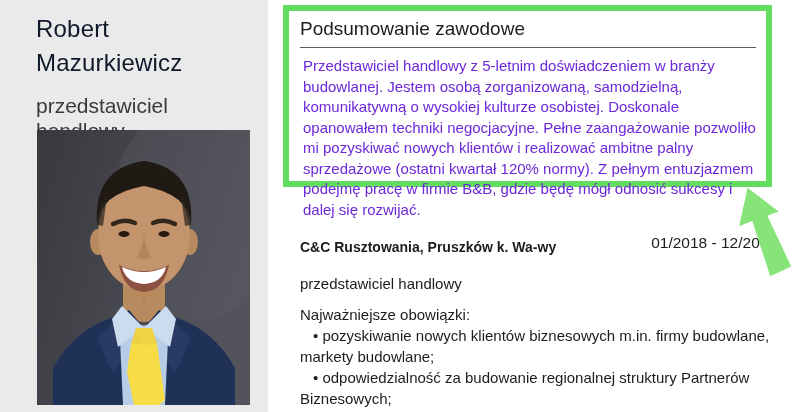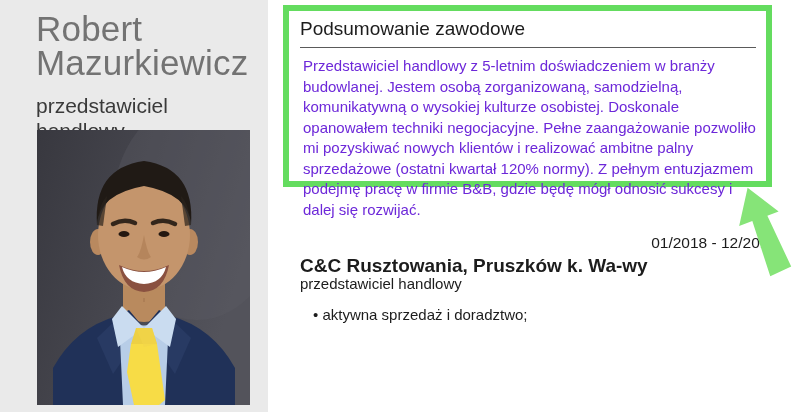--- a/index.html
+++ b/index.html
@@ -17,24 +17,24 @@
   .sidebar {
     position: absolute;
     left: 0; top: 0;
     width: 268px; height: 412px;
     background: #eaeaea;
     box-sizing: border-box;
     padding: 12px 10px 0 36px;
   }
   .candidate-name {
     margin: 0;
-    font-size: 35px;
+    font-size: 24px;
     line-height: 34px;
     font-weight: 400;
-    color: #737373;
+    color: #0f172a;
     letter-spacing: 0.2px;
   }
   .candidate-title {
     margin-top: 13px;
     font-size: 21px;
     line-height: 25px;
     color: #3a3a3a;
   }
   .photo {
     position: absolute;
@@ -86,22 +86,22 @@
   .exp-dates {
     position: absolute;
     left: 25px; top: 234px;
     width: 484px;
     text-align: right;
     font-size: 15.5px;
     color: #1c1c1c;
   }
   .exp-company {
     position: absolute;
-    left: 32px; top: 255px;
-    font-size: 19px;
+    left: 32px; top: 239px;
+    font-size: 14px;
     font-weight: 700;
     color: #1c1c1c;
   }
   .exp-role {
     position: absolute;
     left: 32px; top: 275px;
     font-size: 15px;
     color: #1c1c1c;
   }
   .duties {
@@ -190,20 +190,23 @@
       <h2 class="section-heading">Podsumowanie zawodowe</h2>
       <p class="summary-text">Przedstawiciel handlowy z 5-letnim doświadczeniem w branży budowlanej. Jestem osobą zorganizowaną, samodzielną, komunikatywną o wysokiej kulturze osobistej. Doskonale opanowałem techniki negocjacyjne. Pełne zaangażowanie pozwoliło mi pozyskiwać nowych klientów i realizować ambitne palny sprzedażowe (ostatni kwartał 120% normy). Z pełnym entuzjazmem podejmę pracę w firmie B&amp;B, gdzie będę mógł odnosić sukcesy i dalej się rozwijać.</p>
     </section>
 
 
     <div class="exp-dates">01/2018 - 12/2018</div>
     <div class="exp-company">C&amp;C Rusztowania, Pruszków k. Wa-wy</div>
     <div class="exp-role">przedstawiciel handlowy</div>
 
     <div class="duties">
+      <div class="duties-label">Najważniejsze obowiązki:</div>
+      <div class="duty">pozyskiwanie nowych klientów biznesowych m.in. firmy budowlane, markety budowlane;</div>
+      <div class="duty">odpowiedzialność za budowanie regionalnej struktury Partnerów Biznesowych;</div>
       <div class="duty">aktywna sprzedaż i doradztwo;</div>
     </div>
 
     <svg class="annotation-arrow" viewBox="0 0 100 110">
       <polygon points="0,-45 21,-12 9,-12 14,44 -9,46 -7,-12 -21,-12" transform="translate(53,54) rotate(-20)" fill="#86e478"></polygon>
     </svg>
 
   </main>
 </div>
 

